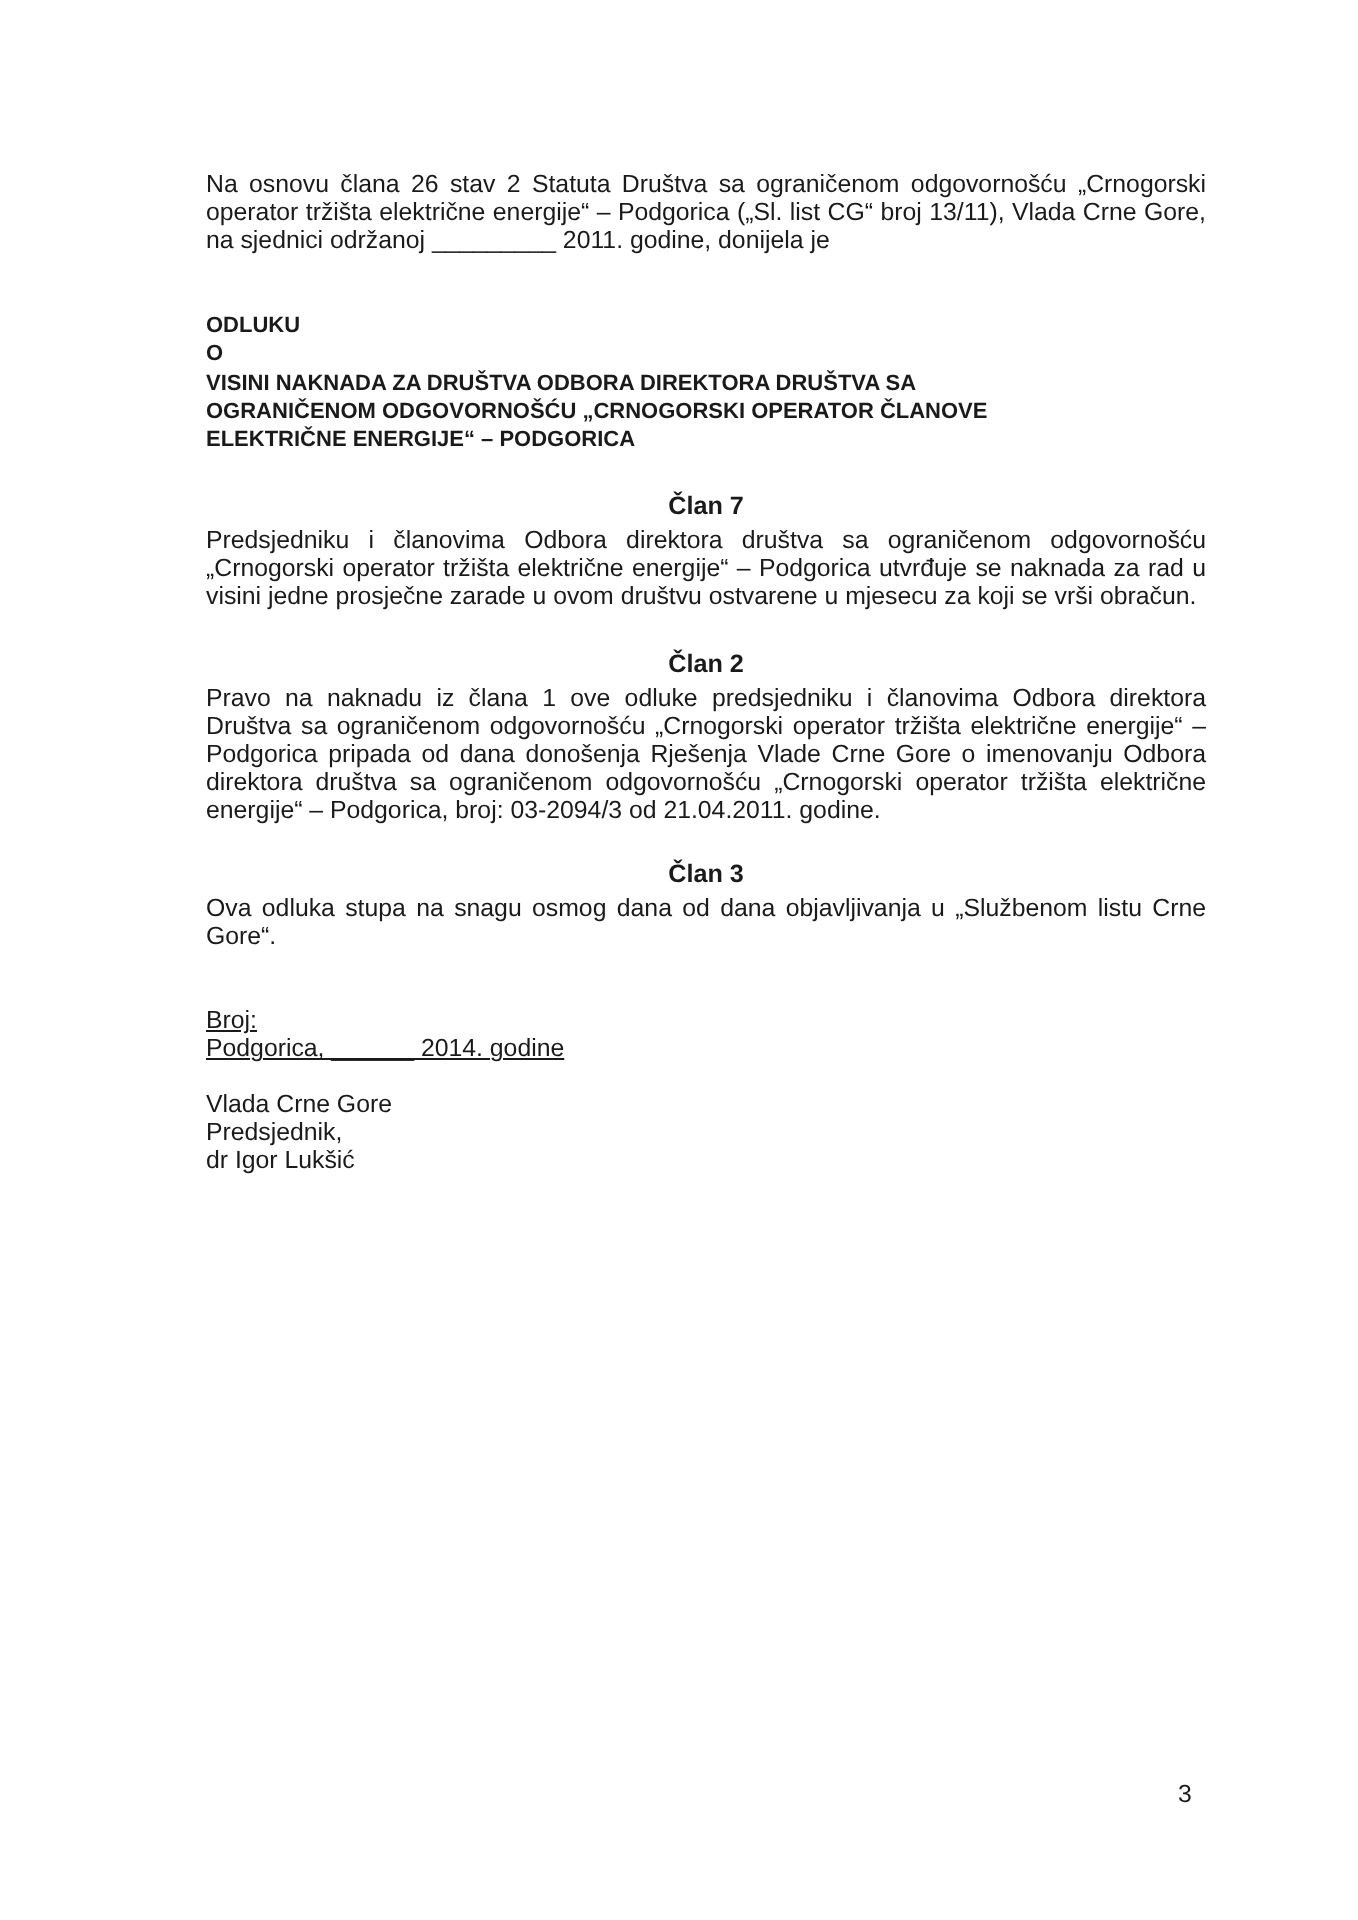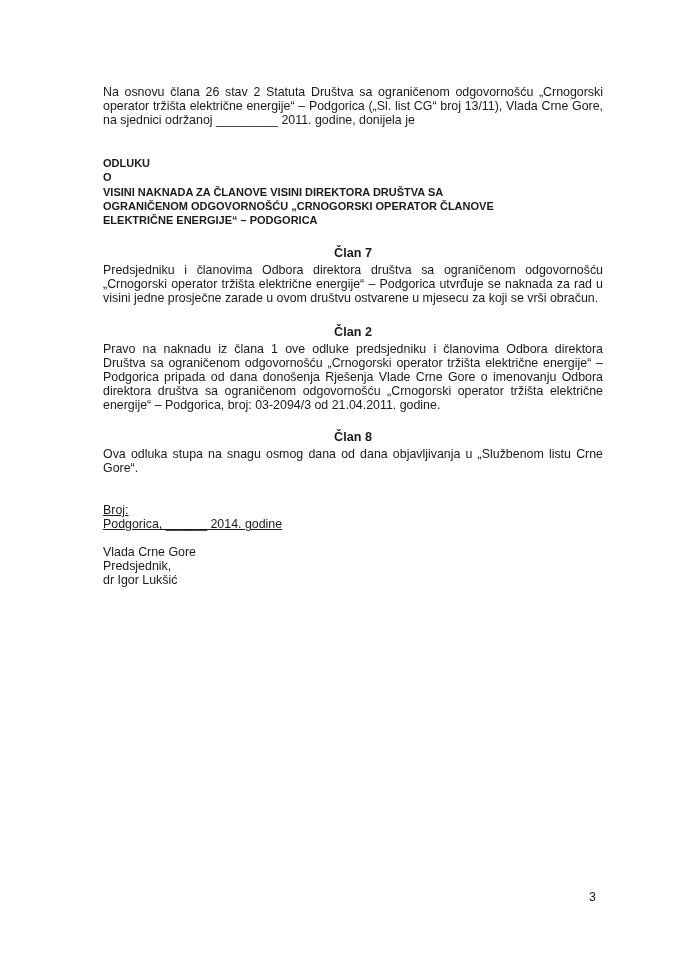--- a/index.html
+++ b/index.html
@@ -71,37 +71,37 @@
 <body>
 
 <div class="page">
   <div class="content">
 
     <p class="just">Na osnovu člana 26 stav 2 Statuta Društva sa ograničenom odgovornošću „Crnogorski operator tržišta električne energije“ – Podgorica („Sl. list CG“ broj 13/11), Vlada Crne Gore, na sjednici održanoj _________ 2011. godine, donijela je</p>
 
     <div class="title-block">
       <p class="center-bold">ODLUKU</p>
       <p class="center-bold">O</p>
-      <p class="center-bold">VISINI NAKNADA ZA ČLANOVE VISINI DIREKTORA DRUŠTVA SA</p>
+      <p class="center-bold">VISINI NAKNADA ZA DRUŠTVA ODBORA DIREKTORA DRUŠTVA SA</p>
       <p class="center-bold">OGRANIČENOM ODGOVORNOŠĆU „CRNOGORSKI OPERATOR ČLANOVE</p>
       <p class="center-bold">ELEKTRIČNE ENERGIJE“ – PODGORICA</p>
     </div>
 
     <div class="art1">
       <p class="article-heading">Član 7</p>
       <p class="just article-body">Predsjedniku i članovima Odbora direktora društva sa ograničenom odgovornošću „Crnogorski operator tržišta električne energije“ – Podgorica utvrđuje se naknada za rad u visini jedne prosječne zarade u ovom društvu ostvarene u mjesecu za koji se vrši obračun.</p>
     </div>
 
     <div class="art2">
       <p class="article-heading">Član 2</p>
       <p class="just article-body">Pravo na naknadu iz člana 1 ove odluke predsjedniku i članovima Odbora direktora Društva sa ograničenom odgovornošću „Crnogorski operator tržišta električne energije“ – Podgorica pripada od dana donošenja Rješenja Vlade Crne Gore o imenovanju Odbora direktora društva sa ograničenom odgovornošću „Crnogorski operator tržišta električne energije“ – Podgorica, broj: 03-2094/3 od 21.04.2011. godine.</p>
     </div>
 
     <div class="art3">
-      <p class="article-heading">Član 8</p>
+      <p class="article-heading">Član 3</p>
       <p class="just article-body">Ova odluka stupa na snagu osmog dana od dana objavljivanja u „Službenom listu Crne Gore“.</p>
     </div>
 
     <div class="broj-block">
       <p class="plain">Broj:</p>
       <p class="plain">Podgorica, ______ 2014. godine</p>
     </div>
 
     <div class="sig-block">
       <p class="plain">Vlada Crne Gore</p>

